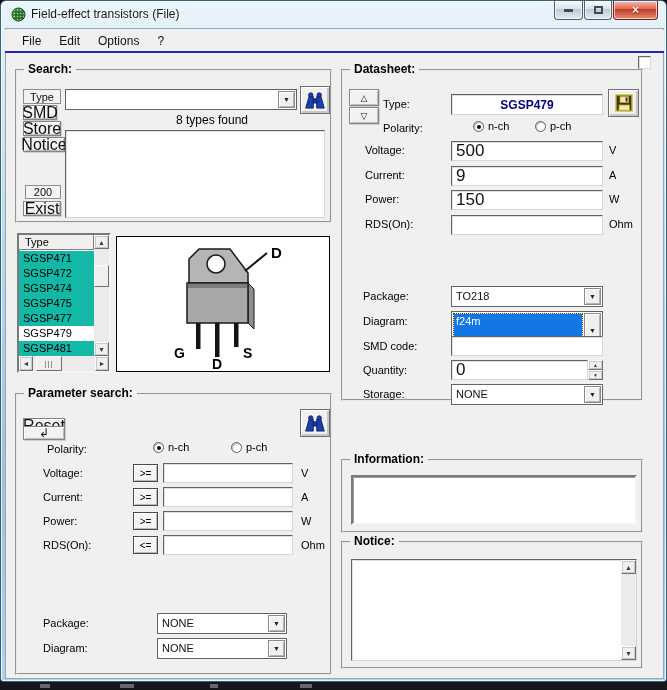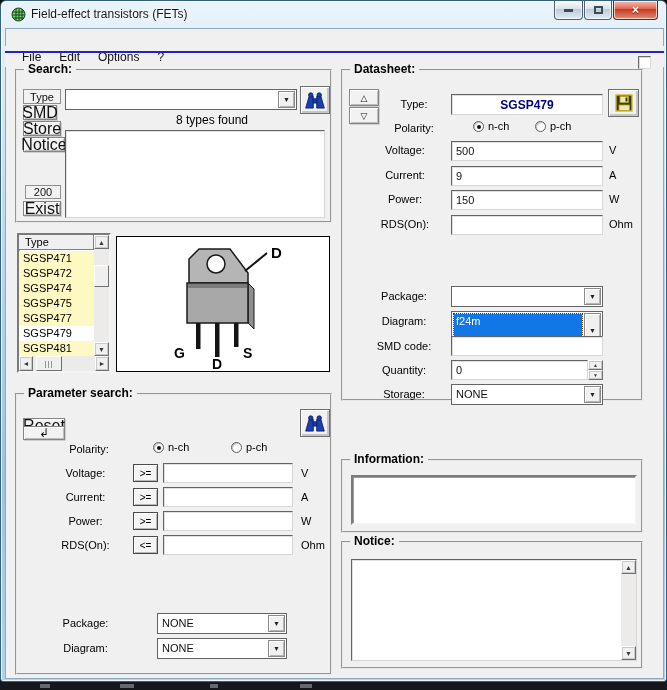--- a/index.html
+++ b/index.html
@@ -24,42 +24,42 @@
   .cap.min { width:29px; } .cap.max { width:28px; }
   .cap.close { width:45px; background:linear-gradient(#f6beb2,#e0654c 45%,#c03a22 46%,#e78d74);
     border-color:#6e2217; color:#fff; font-weight:bold; font-size:12px; text-shadow:0 1px 1px #7a1d10; }
   .glyph-min { width:9px; height:3px; background:#3c4b59; }
   .glyph-max { width:9px; height:8px; border:2px solid #3c4b59; }
 
   
   .client { position:absolute; left:4px; top:27px; width:659px; height:651px; background:#f0f0f0;
     border:1px solid #8ea8bc; }
   .menubar { position:absolute; left:4px; top:29px; width:659px; height:21px; display:flex;
-    align-items:center; padding-left:8px; background:#f0f0f0;margin-top:16px; }
+    align-items:center; padding-left:8px; background:#f0f0f0; }
   .menu-item { font-size:12px; color:#111; padding:2px 9px; }
   .menurule { position:absolute; left:4px; top:50px; width:659px; height:2px; background:#2424bd; }
 
   
   .group { position:absolute; border:2px groove #e9e9e9; }
   .legend { position:absolute; top:-9px; left:7px; background:#f0f0f0; font-weight:bold;
     font-size:12px; padding:0 4px; color:#000; white-space:nowrap; }
 
   
   .btn { position:absolute; background:#f2f2f2; border:1px solid #858585; font-size:16px; color:#111;
     display:flex; align-items:center; justify-content:center;
     box-shadow: inset 1px 1px 0 #ffffff, inset -1px -1px 0 #bdbdbd, 1px 1px 0 #cfcfcf; }
   .btn-flat { position:absolute; background:#f2f2f2; border:1px solid #8f8f8f; font-size:11px; color:#111;
     display:flex; align-items:center; justify-content:center; }
   .tool { position:absolute; width:30px; height:28px; background:#f1f1f1; border:1px solid #6f6f6f;
     display:flex; align-items:center; justify-content:center;
     box-shadow: inset 1px 1px 0 #ffffff, inset -2px -2px 0 #c6c6c6; }
   .edit { position:absolute; background:#fff; border:1px solid; border-color:#636363 #d6d6d6 #d6d6d6 #636363;
     box-shadow: inset 1px 1px 0 rgba(0,0,0,0.12); font-family:"Liberation Sans",sans-serif;
-    font-size:11px; padding:1px 4px; color:#111; outline:none; }
-  .lbl { position:absolute; font-size:11px; color:#000; text-align:center; }
+    font-size:17px; padding:1px 4px; color:#111; outline:none; }
+  .lbl { position:absolute; font-size:11px; color:#000; text-align:left; }
   .unit { position:absolute; font-size:11px; color:#000; }
   .op-btn { position:absolute; width:25px; height:18px; background:#f4f4f4; border:1px solid #4a4a4a;
     font-size:10px; display:flex; align-items:center; justify-content:center;
     box-shadow: inset 1px 1px 0 #fff, inset -1px -1px 0 #b8b8b8; }
   .radio-row { position:absolute; display:flex; align-items:center; gap:4px; }
   .radio { width:11px; height:11px; border-radius:50%; background:#fff; border:1px solid #5e5e5e;
     box-shadow: inset 1px 1px 1px rgba(0,0,0,0.25); position:relative; }
   .radio.on::after { content:""; position:absolute; left:3px; top:3px; width:4px; height:4px;
     border-radius:50%; background:#101010; }
   .radio-lbl { font-size:11px; }
@@ -77,21 +77,21 @@
     box-shadow: 0 0 0 1px #c9c9c9 inset; }
   .sthumb { position:absolute; background:#efefef; border:1px solid; border-color:#fdfdfd #707070 #707070 #fdfdfd; }
   .strack { position:absolute; background:#ecebe9; }
   .checkbox { position:absolute; width:13px; height:13px; background:#fff; border:1px solid;
     border-color:#6a6a6a #d9d9d9 #d9d9d9 #6a6a6a; box-shadow: inset 1px 1px 0 rgba(0,0,0,0.15); }
 
   
   .tlist-header { position:absolute; left:0; top:0; right:15px; height:15px; background:#f0f0f0;
     border-bottom:1px solid #808080; border-right:1px solid #808080; font-size:11px; padding:1px 0 0 6px; }
   .tlist-rows { position:absolute; left:0; top:16px; right:15px; bottom:15px; overflow:hidden; }
-  .trow { height:15px; background:#fef9c3; font-size:11px; color:#000; padding:1px 0 0 4px; white-space:nowrap; }
+  .trow { height:15px; background:#14b8a6; font-size:11px; color:#000; padding:1px 0 0 4px; white-space:nowrap; }
   .trow.selected { background:#ffffff; }
 
   .taskbar { position:absolute; left:0; top:682px; width:667px; height:8px; background:#15171c; }
   .tb-mark { position:absolute; top:2px; height:4px; background:#8d93a0; opacity:0.65; }
 </style>
 </head>
 <body>
 
 <div class="stage">
 
@@ -107,21 +107,21 @@
         <circle cx="7.5" cy="7.5" r="6.5" fill="#7ed47e" stroke="#0c4a0c" stroke-width="1"></circle>
         <g clip-path="url(#cc)" stroke="#123f12" stroke-width="1">
           <line x1="5" y1="0" x2="5" y2="15"></line>
             <line x1="8" y1="0" x2="8" y2="15"></line>
             <line x1="11" y1="0" x2="11" y2="15"></line>
           <line x1="0" y1="5" x2="15" y2="5"></line>
             <line x1="0" y1="8" x2="15" y2="8"></line>
             <line x1="0" y1="11" x2="15" y2="11"></line>
         </g>
       </svg>
-      <span class="title-text">Field-effect transistors (FETs)</span>
+      <span class="title-text">Field-effect transistors (File)</span>
       <div class="caps">
         <div class="cap min">
             <span class="glyph-min"></span>
           </div>
         <div class="cap max">
             <span class="glyph-max"></span>
           </div>
         <div class="cap close">
             <span>×</span>
           </div>
@@ -300,20 +300,21 @@
       <div class="lbl" style="left:22px; top:122px; width:80px;">Power:</div>
       <input class="edit" style="left: 108px; top: 119px; width: 152px; height: 20px;" value="150">
       <div class="unit" style="left:266px; top:122px;">W</div>
 
       <div class="lbl" style="left:22px; top:147px; width:80px;">RDS(On):</div>
       <input class="edit" style="left: 108px; top: 144px; width: 152px; height: 20px;" value="">
       <div class="unit" style="left:266px; top:147px;">Ohm</div>
 
       <div class="lbl" style="left:20px; top:219px; width:82px;">Package:</div>
       <div class="combo" style="left:108px; top:215px; width:152px; height:21px;">
+        <span class="val">TO218</span>
         <span class="cbtn">▼</span>
       </div>
 
       <div class="lbl" style="left:20px; top:244px; width:82px;">Diagram:</div>
       <div class="combo sel" style="left:108px; top:240px; width:152px; height:38px;">
         <span class="val">f24m</span>
         <span class="cbtn">▼</span>
       </div>
 
       <div class="lbl" style="left:20px; top:269px; width:82px;">SMD code:</div>

